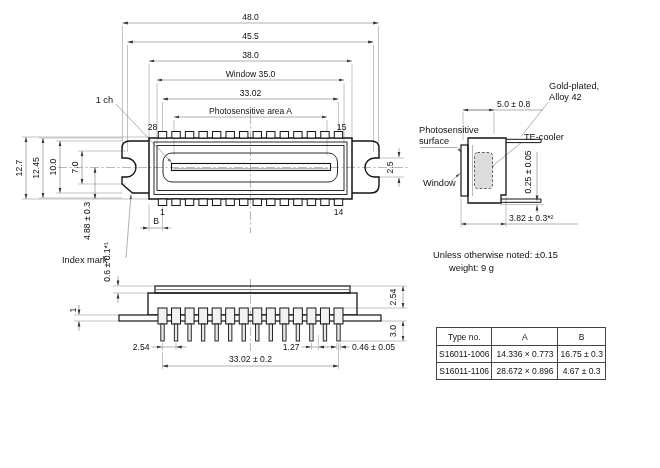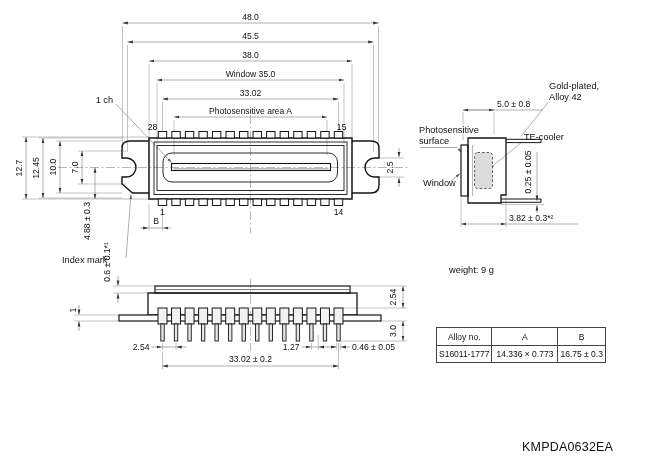--- a/index.html
+++ b/index.html
@@ -10,21 +10,21 @@
   .dimline{stroke:#8c8c8c;stroke-width:.7;fill:none;}
   .extline{stroke:#9a9a9a;stroke-width:.6;fill:none;}
   .cline{stroke:#999;stroke-width:.7;fill:none;stroke-dasharray:9 2.5 2 2.5;}
   .part{stroke:#151515;fill:none;}
   .dt{font-family:"Liberation Sans",sans-serif;font-size:8.6px;fill:#111;}
   .lb{font-family:"Liberation Sans",sans-serif;font-size:9.2px;fill:#111;}
   .mid{text-anchor:middle;} .end{text-anchor:end;}
   
   #notes{position:absolute;left:433px;top:249px;width:186px;font-size:9.3px;line-height:1.38;}
   #notes .hang{padding-left:16px;text-indent:-16px;}
-  #notes .ind{padding-left:16px;margin-top:15px;}
+  #notes .ind{padding-left:16px;}
   
   #spec-table{position:absolute;left:436px;top:327px;border-collapse:collapse;
               border:1.6px solid #111;font-size:8.5px;}
   #spec-table th,#spec-table td{border:.8px solid #444;text-align:center;
               padding:3px 2px;white-space:nowrap;font-weight:normal;}
   #spec-table th{padding:3.5px 2px;}
   .c1{width:53px;} .c2{width:66px;} .c3{width:47px;}
   
   #pn{position:absolute;left:522px;top:440px;font-size:12.5px;letter-spacing:.2px;}
 </style>
@@ -285,38 +285,43 @@
     <text class="dt end" x="149.5" y="350">2.54</text>
     <text class="dt end" x="299.5" y="350">1.27</text>
     <text class="dt" x="352" y="350">0.46 ± 0.05</text>
     <text class="dt mid" x="250.5" y="362">33.02 ± 0.2</text>
     <text class="dt mid" transform="rotate(-90 396 297)" x="396" y="297">2.54</text>
     <text class="dt mid" transform="rotate(-90 396 331)" x="396" y="331">3.0</text>
   </g>
 </svg>
 
 <div id="notes">
+  <div>Unless otherwise noted: ±0.15</div>
   <div class="ind">weight: 9 g</div>
 </div>
 
 <table id="spec-table">
   <colgroup>
         <col class="c1">
         <col class="c2">
         <col class="c3">
       </colgroup>
   <tbody>
         <tr>
-    <th>Alloy no.</th>
+    <th>Type no.</th>
     <th>A</th>
     <th>B</th>
   </tr>
   <tr>
-    <td>S16011-1777</td>
+    <td>S16011-1006</td>
     <td>14.336 × 0.773</td>
     <td>16.75 ± 0.3</td>
   </tr>
+  <tr>
+    <td>S16011-1106</td>
+    <td>28.672 × 0.896</td>
+    <td>4.67 ± 0.3</td>
+  </tr>
 </tbody>
     </table>
 
-<div id="pn">KMPDA0632EA</div>
 
 </div>
 
 </body></html>

